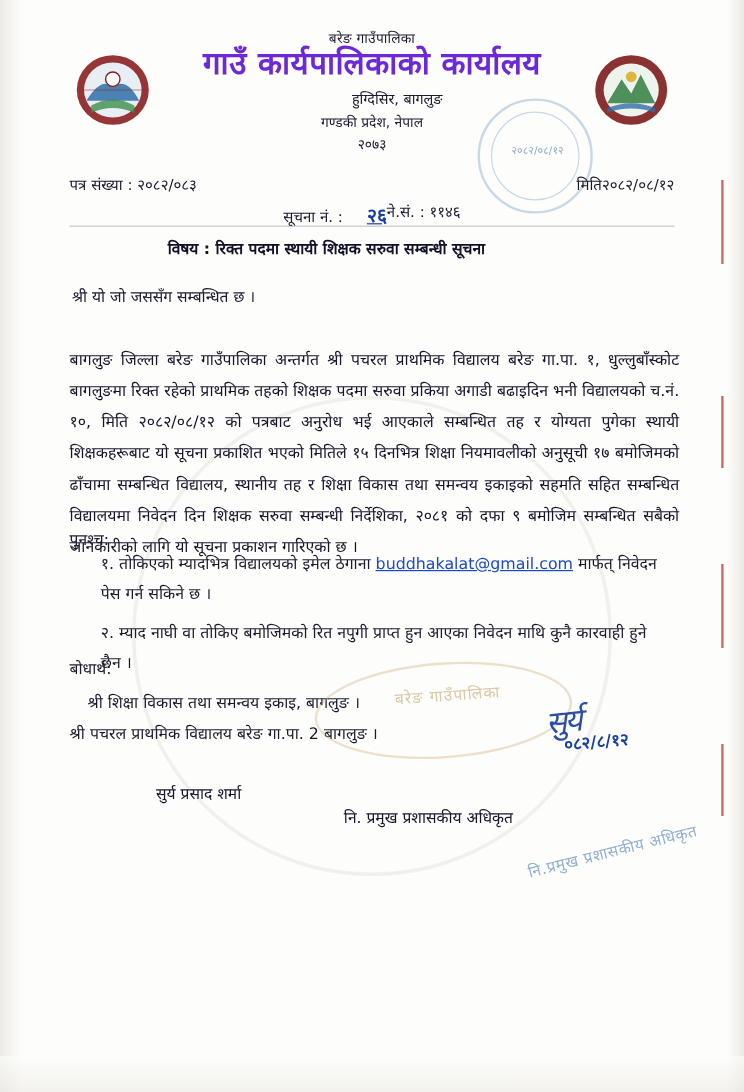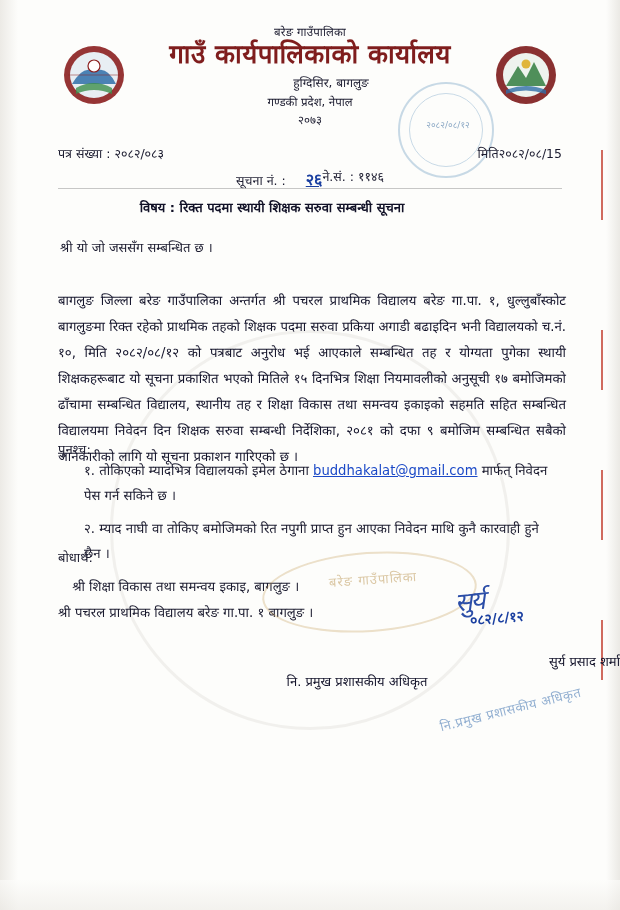--- a/index.html
+++ b/index.html
@@ -66,21 +66,21 @@
   .header-small {
     font-size: 11.5px;
     letter-spacing: .2px;
     color: #1b1b2f;
     margin-bottom: 1px;
   }
   .header-main {
     font-size: 26px;
     font-weight: bold;
     letter-spacing: .4px;
-    color: #7f1d1d;
+    color: #6d28d9;
     line-height: 1.15;
   }
   .header-line2 {
     font-size: 12px;
     margin-top: 4px;
     color: #1b1b2f;
     padding-left: 42px;
   }
   .header-line3 {
     font-size: 11.5px;
@@ -202,21 +202,21 @@
     position: absolute;
     left: 470px; top: 608px;
     color: #1a3fa0;
     font-size: 14px;
     transform: rotate(-5deg);
     font-weight: bold;
   }
   .sig-name {
     position: absolute;
     left: 0; top: 652px; width: 620px;
-    text-align: right;
+    text-align: left;
     padding-left: 130px;
     font-size: 13px;
     color: #14142b;
   }
   .sig-title {
     position: absolute;
     left: 0; top: 672px; width: 620px;
     text-align: center;
     padding-left: 94px;
     font-size: 13px;
@@ -329,21 +329,21 @@
     <div class="header-line2">हुग्दिसिर, बागलुङ</div>
     <div class="header-line3">गण्डकी प्रदेश, नेपाल</div>
     <div class="header-line4">२०७३</div>
   </div>
 
   <div class="stamp-round"></div>
   <div class="stamp-date-box">२०८२/०८/१२</div>
 
   <div class="refline">
     <span>पत्र संख्या : २०८२/०८३</span>
-    <span>मिति२०८२/०८/15</span>
+    <span>मिति२०८२/०८/१२</span>
   </div>
   <div class="refline2">
     <span class="notice-num">
       <span>सूचना नं. :</span>
       <span class="hand">२६</span>
     </span>
     <span>ने.सं. : ११४६</span>
   </div>
   <div class="hr-under"></div>
 
@@ -364,21 +364,21 @@
     </li>
     <li>
       <span>२.</span>
       <span>म्याद नाघी वा तोकिए बमोजिमको रित नपुगी प्राप्त हुन आएका निवेदन माथि कुनै कारवाही हुने छैन ।</span>
     </li>
   </ol>
 
   <div class="bodhartha">बोधार्थ:</div>
   <div class="bodhartha-items">
     <div>श्री शिक्षा विकास तथा समन्वय इकाइ, बागलुङ ।</div>
-    <div>श्री पचरल प्राथमिक विद्यालय बरेङ गा.पा. १ बागलुङ ।</div>
+    <div>श्री पचरल प्राथमिक विद्यालय बरेङ गा.पा. 2 बागलुङ ।</div>
   </div>
 
   <div class="stamp-oval"></div>
   <div class="stamp-oval-text">बरेङ गाउँपालिका</div>
 
   <div class="sig-scribble">सुर्य</div>
   <div class="sig-date">०८२/८/१२</div>
   <div class="sig-name">सुर्य प्रसाद शर्मा</div>
   <div class="sig-title">नि. प्रमुख प्रशासकीय अधिकृत</div>
 

